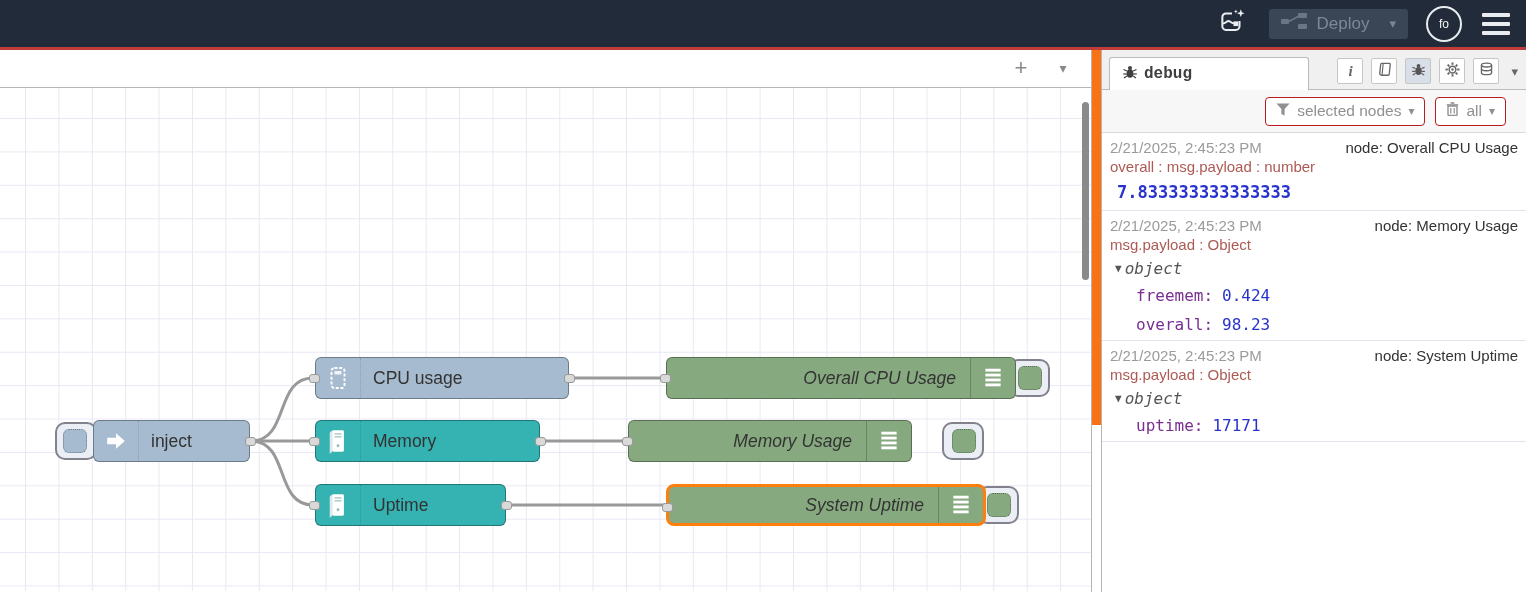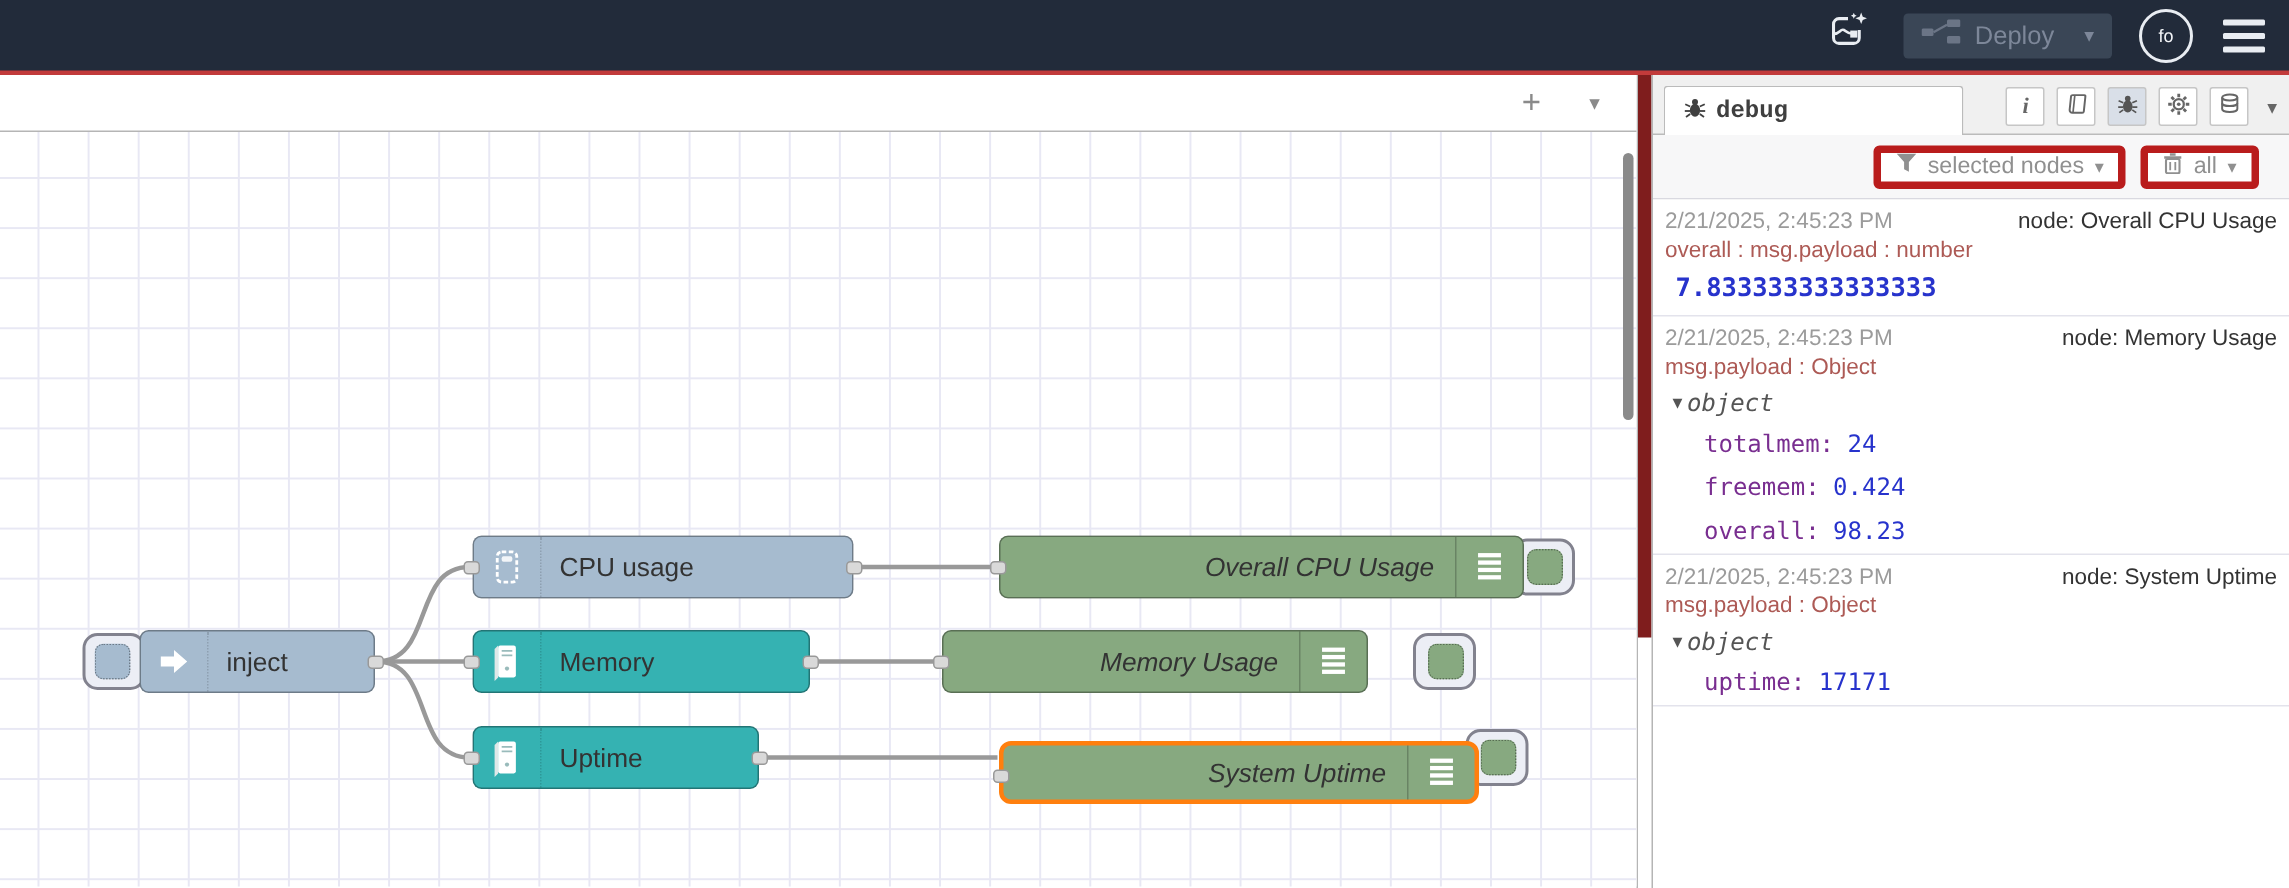--- a/index.html
+++ b/index.html
@@ -1,18 +1,18 @@
 <!DOCTYPE html>
 <html><head>
 <meta charset="utf-8">
 <style>
   * { margin:0; padding:0; box-sizing:border-box; }
   html,body { width:1526px; height:592px; overflow:hidden; background:#fff;
               font-family:"Liberation Sans", sans-serif; }
-  #app { position:relative; width:1526px; height:425px; background:#7f1d1d; }
+  #app { position:relative; width:1526px; height:425px; background:#f97316; }
 
   
   #header { position:absolute; left:0; top:0; width:1526px; height:50px;
             background:#222b3a; border-bottom:3px solid #c23b3b; }
   .hdr-right { position:absolute; right:14px; top:0; height:47px; display:flex; align-items:center; gap:18px; }
   .hdr-iconbtn { width:38px; height:38px; display:flex; align-items:center; justify-content:center; cursor:pointer; }
   .deploy-btn { height:30px; background:#3a4656; border-radius:3px; display:flex; align-items:center;
                 padding:0 12px; gap:10px; color:#7d8799; font-size:17px; }
   .deploy-caret { color:#7d8799; font-size:13px; margin-left:10px; }
   .avatar { width:36px; height:36px; border:2px solid #e9edf2; border-radius:50%; color:#f2f4f7;
@@ -38,21 +38,21 @@
   .node { position:absolute; height:42px; border:1px solid rgba(0,0,0,.34); border-radius:6px;
           display:flex; align-items:center; color:#333; font-size:17.5px; cursor:pointer; }
   .node .icon-region { width:45px; height:100%; display:flex; align-items:center; justify-content:center;
           border-right:1px dotted rgba(0,0,0,.14); flex:none; }
   .node .icon-region.right { border-right:none; border-left:1px solid rgba(0,0,0,.22); }
   .node .lbl { padding-left:12px; white-space:nowrap; }
   .node .lbl.right { flex:1; text-align:right; padding-right:14px; font-style:italic; }
   .node.inject-node, .node.os-blue { background:#a6bbcf; }
   .node.os-teal { background:#35b2b2; }
   .node.debug-node { background:#87a980; }
-  .node.selected { border:3px solid #ff7f0e; border-radius:8px;margin-top:10px; }
+  .node.selected { border:3px solid #ff7f0e; border-radius:8px; }
 
   .port { position:absolute; width:11px; height:9px; background:#d9d9d9; border:1.5px solid #999;
           border-radius:3px; top:16px; cursor:crosshair; }
   .port.in { left:-7px; } .port.out { right:-7px; }
 
   .btn-frame { position:absolute; width:42px; height:38px; background:#eceef5;
                border:2px solid #82828e; border-radius:10px; cursor:pointer; }
   .btn-frame .inner { position:absolute; top:5px; width:24px; height:24px; border-radius:6px;
                border:1px dotted rgba(0,0,0,.35); }
   .btn-frame .inner.left { left:6px; background:#a6bbcf; }
@@ -72,21 +72,21 @@
   .sb-minitabs { position:absolute; right:8px; bottom:5px; display:flex; align-items:center; gap:8px; }
   .minitab { width:26px; height:26px; background:#fff; border:1px solid #c6c6c6; border-radius:2px;
              display:flex; align-items:center; justify-content:center; color:#666; cursor:pointer;
              font-size:15px; }
   .minitab.active { background:#d9dfe8; }
   .minitab.info-tab { font-family:"Liberation Serif", serif; font-weight:bold; font-style:italic; }
   .sb-caret { color:#666; font-size:13px; margin-left:4px; cursor:pointer; }
 
   .sb-toolbar { height:43px; background:#f7f7f8; border-bottom:1px solid #d9d9e0;
                 display:flex; align-items:center; justify-content:flex-end; gap:10px; padding-right:20px; }
-  .tool-btn { height:29px; background:#fff; border:5px solid #b91c1c; border-radius:4px;
+  .tool-btn { height:29px; background:#fff; border:1px solid #b91c1c; border-radius:4px;
               display:flex; align-items:center; gap:7px; padding:0 10px; color:#909090;
               font-size:15.5px; cursor:pointer; }
   .tool-btn .caret { font-size:12px; color:#909090; }
 
   .sb-messages { background:#fff; }
   .msg { border-bottom:1px solid #e3e3ec; padding:6px 8px 4px 8px; }
   .msg-meta { display:flex; justify-content:space-between; align-items:baseline; font-size:15px; color:#9b9b9b; }
   .msg-meta .src { color:#333; padding-left:8px; white-space:nowrap; }
   .msg-topic { font-size:15px; color:#ad5a55; margin-top:2px; }
   .msg-number { font-family:"DejaVu Sans Mono", monospace; font-weight:bold; font-size:17px;
@@ -394,23 +394,20 @@
         <div class="msg-meta">
           <span class="ts">2/21/2025, 2:45:23 PM</span>
           <span class="src">node: Memory Usage</span>
         </div>
         <div class="msg-topic">msg.payload : Object</div>
         <div class="obj-row">
           <span class="obj-caret">▼</span>
           <span class="obj-label">object</span>
         </div>
         <div class="prop-row">
-          <span class="k">totalmem:</span><span class="v">24</span>
-        </div>
-        <div class="prop-row">
           <span class="k">freemem:</span><span class="v">0.424</span>
         </div>
         <div class="prop-row">
           <span class="k">overall:</span><span class="v">98.23</span>
         </div>
       </div>
 
       <div class="msg">
         <div class="msg-meta">
           <span class="ts">2/21/2025, 2:45:23 PM</span>

